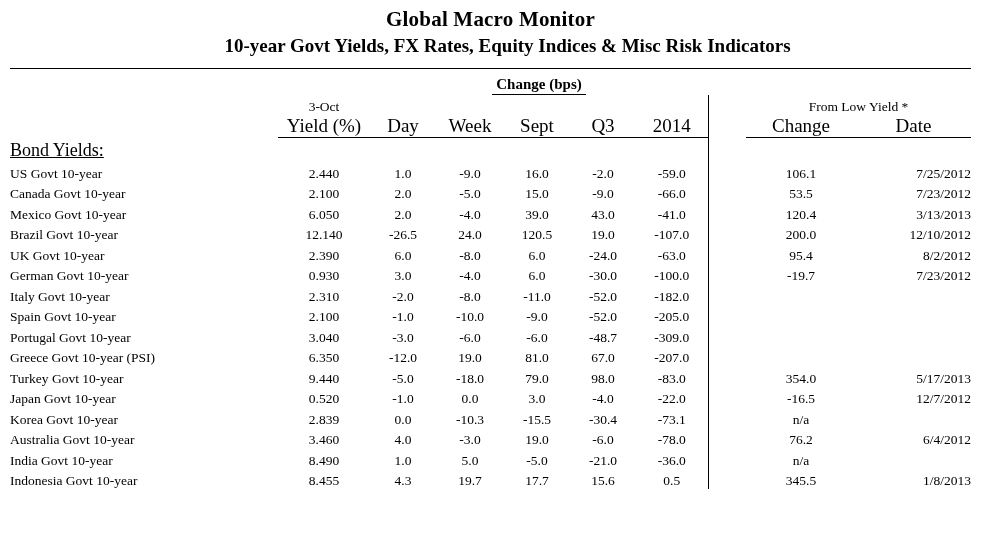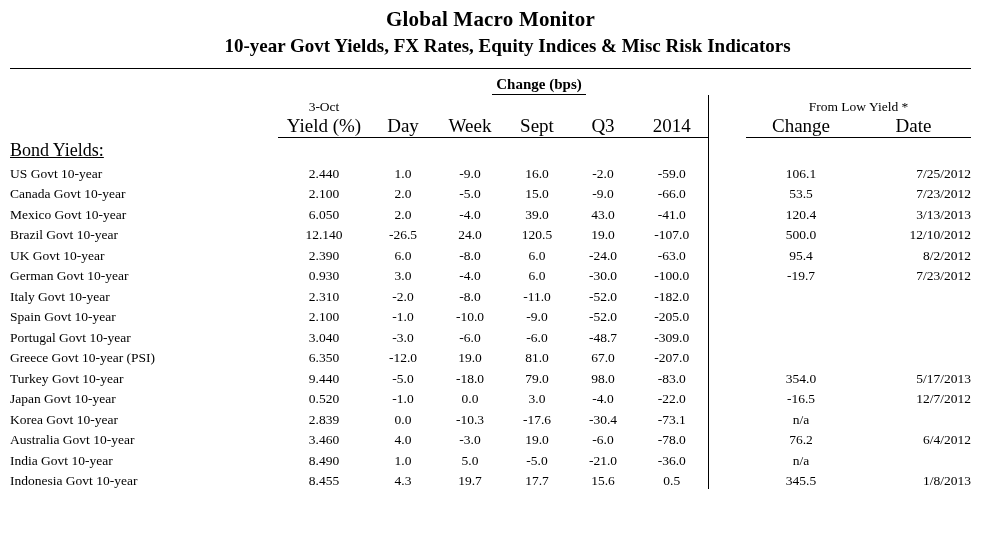--- a/index.html
+++ b/index.html
@@ -240,21 +240,21 @@
         </tr>
         <tr class="data">
           <td class="label">Brazil Govt 10-year</td>
           <td class="yield">12.140</td>
           <td class="num">-26.5</td>
           <td class="num">24.0</td>
           <td class="num">120.5</td>
           <td class="num">19.0</td>
           <td class="num">-107.0</td>
           <td class="vline-left"></td>
-          <td class="chg">500.0</td>
+          <td class="chg">200.0</td>
           <td class="date">12/10/2012</td>
         </tr>
         <tr class="data">
           <td class="label">UK Govt 10-year</td>
           <td class="yield">2.390</td>
           <td class="num">6.0</td>
           <td class="num">-8.0</td>
           <td class="num">6.0</td>
           <td class="num">-24.0</td>
           <td class="num">-63.0</td>
@@ -344,21 +344,21 @@
           <td class="num">-22.0</td>
           <td class="vline-left"></td>
           <td class="chg">-16.5</td>
           <td class="date">12/7/2012</td>
         </tr>
         <tr class="data">
           <td class="label">Korea Govt 10-year</td>
           <td class="yield">2.839</td>
           <td class="num">0.0</td>
           <td class="num">-10.3</td>
-          <td class="num">-17.6</td>
+          <td class="num">-15.5</td>
           <td class="num">-30.4</td>
           <td class="num">-73.1</td>
           <td class="vline-left"></td>
           <td class="chg">n/a</td>
           <td class="date"></td>
         </tr>
         <tr class="data">
           <td class="label">Australia Govt 10-year</td>
           <td class="yield">3.460</td>
           <td class="num">4.0</td>

